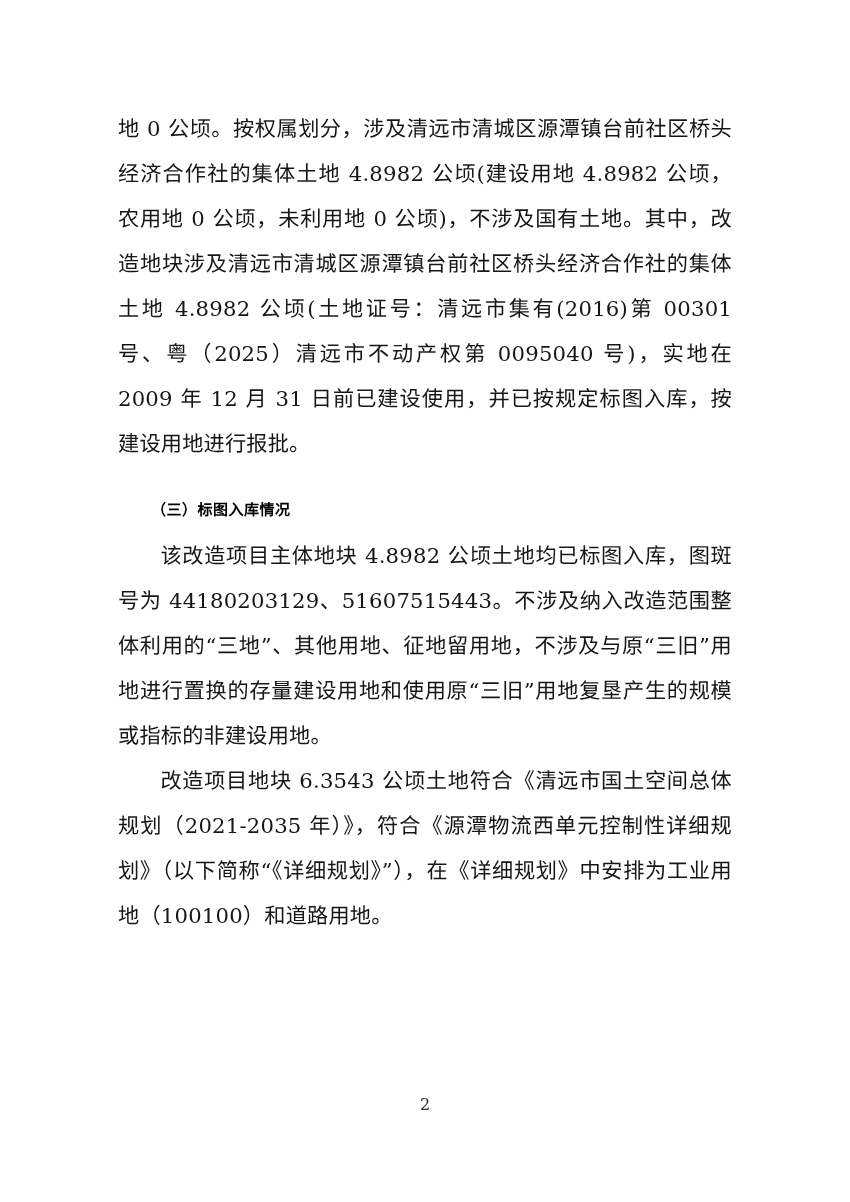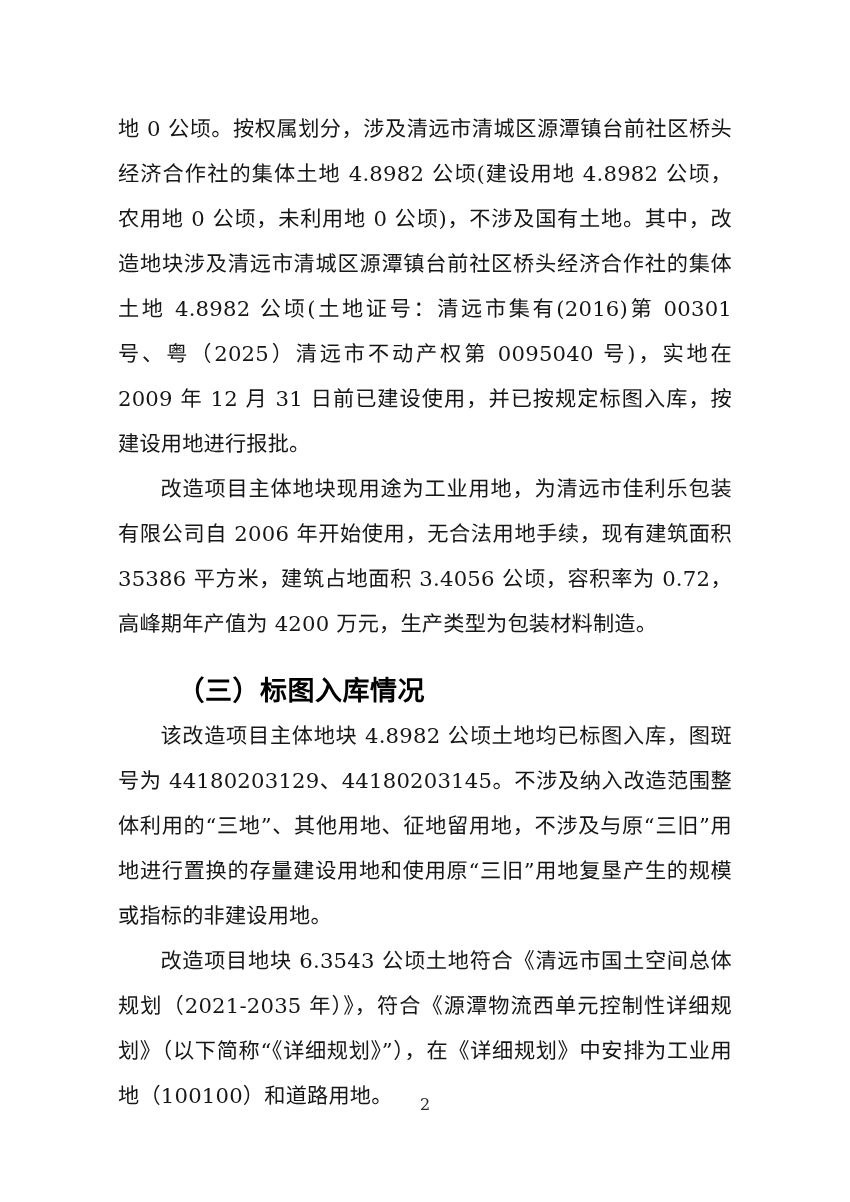--- a/index.html
+++ b/index.html
@@ -43,21 +43,21 @@
   .para.indent {
     text-indent: 2em;
   }
 
   .para.cont {
     text-indent: 0;
   }
 
   
   .heading {
-    font-size: 27px;
+    font-size: 15px;
     line-height: 45px;
     font-weight: bold;
     text-indent: 2.2em;
     margin: 0;
     color: #000000;
     font-family: "DejaVu Sans", "Liberation Sans", sans-serif;
     letter-spacing: 0.5px;
   }
 
   .gap-before-heading {
@@ -81,25 +81,24 @@
 </style>
 </head>
 <body>
 
 <div class="page">
 
   <div class="content">
 
     <p class="para cont">地 0 公顷。按权属划分，涉及清远市清城区源潭镇台前社区桥头经济合作社的集体土地 4.8982 公顷(建设用地 4.8982 公顷，农用地 0 公顷，未利用地 0 公顷)，不涉及国有土地。其中，改造地块涉及清远市清城区源潭镇台前社区桥头经济合作社的集体土地 4.8982 公顷(土地证号：清远市集有(2016)第 00301 号、粤（2025）清远市不动产权第 0095040 号)，实地在 2009 年 12 月 31 日前已建设使用，并已按规定标图入库，按建设用地进行报批。</p>
 
-    <p class="para indent">改造项目主体地块现用途为工业用地，为清远市佳利乐包装有限公司自 2006 年开始使用，无合法用地手续，现有建筑面积 35386 平方米，建筑占地面积 3.4056 公顷，容积率为 0.72，高峰期年产值为 4200 万元，生产类型为包装材料制造。</p>
 
     <h2 class="heading gap-before-heading">（三）标图入库情况</h2>
 
-    <p class="para indent gap-after-heading">该改造项目主体地块 4.8982 公顷土地均已标图入库，图斑号为 44180203129、44180203145。不涉及纳入改造范围整体利用的“三地”、其他用地、征地留用地，不涉及与原“三旧”用地进行置换的存量建设用地和使用原“三旧”用地复垦产生的规模或指标的非建设用地。</p>
+    <p class="para indent gap-after-heading">该改造项目主体地块 4.8982 公顷土地均已标图入库，图斑号为 44180203129、51607515443。不涉及纳入改造范围整体利用的“三地”、其他用地、征地留用地，不涉及与原“三旧”用地进行置换的存量建设用地和使用原“三旧”用地复垦产生的规模或指标的非建设用地。</p>
 
 
     <p class="para indent gap-after-heading">改造项目地块 6.3543 公顷土地符合《清远市国土空间总体规划（2021-2035 年）》，符合《源潭物流西单元控制性详细规划》（以下简称“《详细规划》”），在《详细规划》中安排为工业用地（100100）和道路用地。</p>
 
   </div>
 
   <div class="page-number">2</div>
 
 </div>
 

